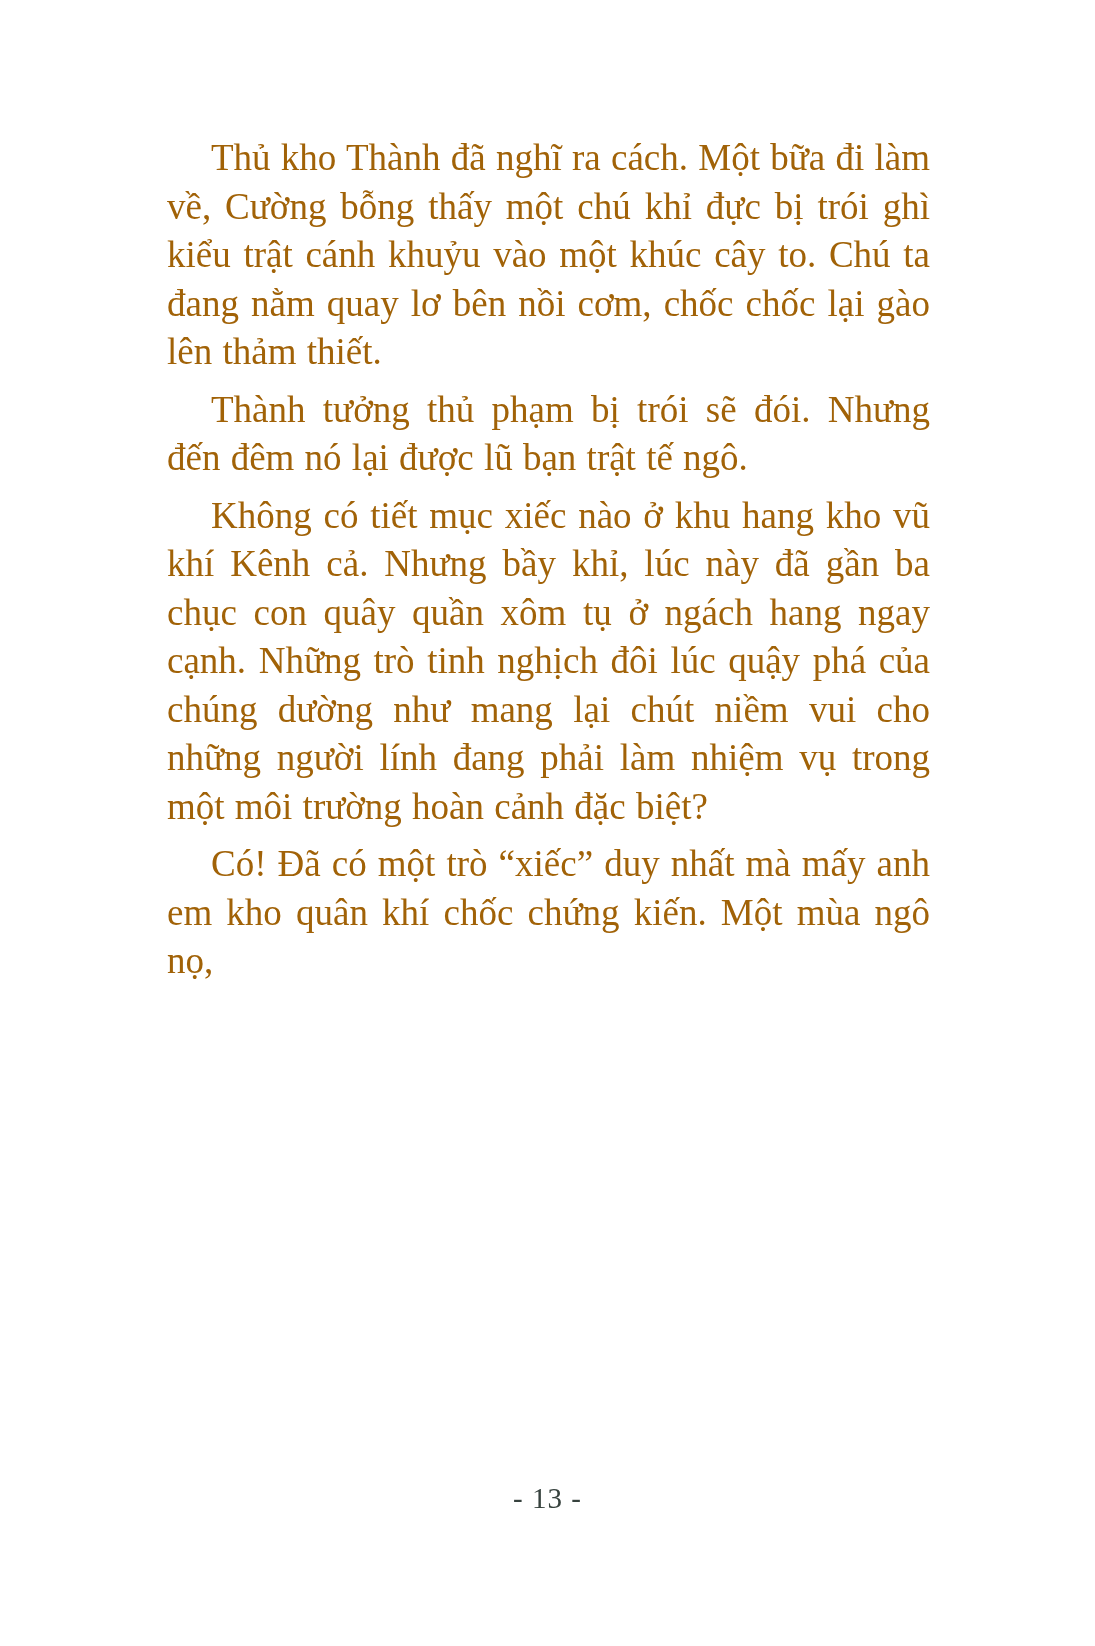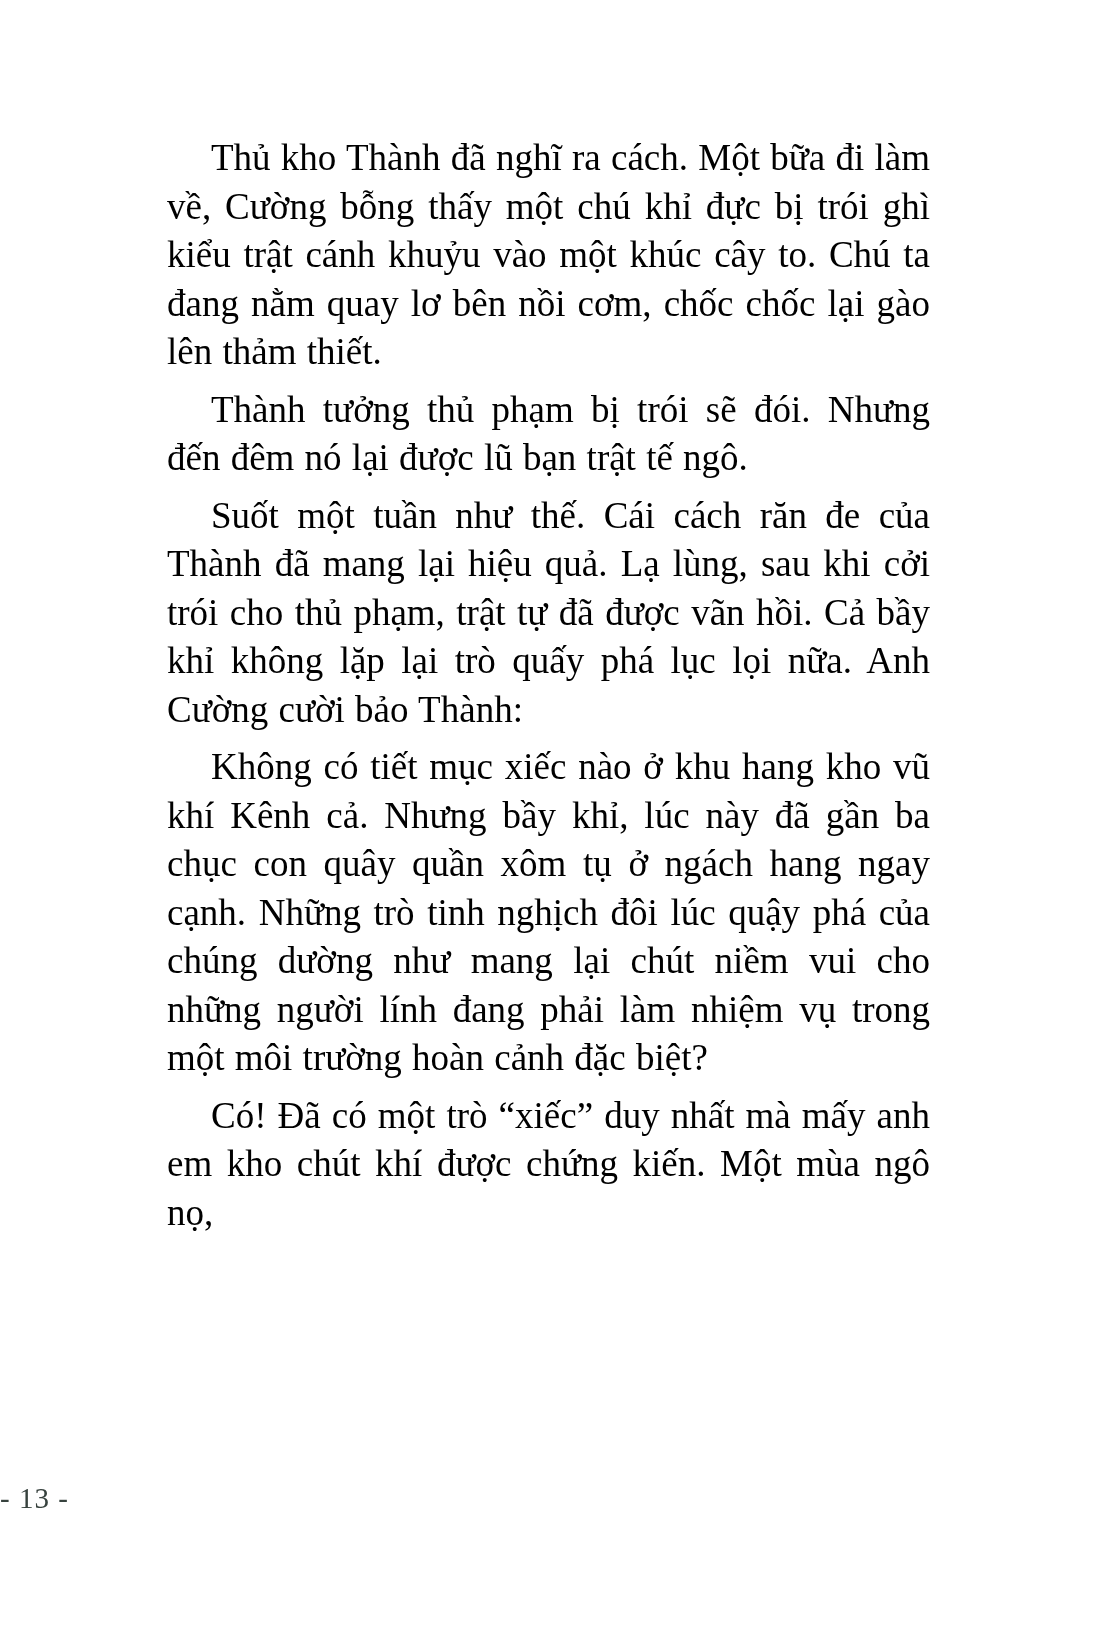--- a/index.html
+++ b/index.html
@@ -26,38 +26,38 @@
     left: 167px;
     top: 134px;
     width: 763px;
   }
   .para {
     font-size: 37px;
     line-height: 48.5px;
     text-align: justify;
     text-indent: 44px;
     margin: 0 0 9px 0;
-    color: #000000;
+    color: #a16207;
     word-spacing: 1px;
   }
   .page-number {
     position: absolute;
     top: 1482px;
     left: 0;
     width: 100%;
+    text-align: center;
     font-size: 29px;
     letter-spacing: 1px;
     color: #37423e;
   }
 </style>
 </head>
 <body>
 
 <div class="book-page">
   <div class="text-block">
     <p class="para">Thủ kho Thành đã nghĩ ra cách. Một bữa đi làm về, Cường bỗng thấy một chú khỉ đực bị trói ghì kiểu trật cánh khuỷu vào một khúc cây to. Chú ta đang nằm quay lơ bên nồi cơm, chốc chốc lại gào lên thảm thiết.</p>
     <p class="para">Thành tưởng thủ phạm bị trói sẽ đói. Nhưng đến đêm nó lại được lũ bạn trật tế ngô.</p>
-    <p class="para">Suốt một tuần như thế. Cái cách răn đe của Thành đã mang lại hiệu quả. Lạ lùng, sau khi cởi trói cho thủ phạm, trật tự đã được vãn hồi. Cả bầy khỉ không lặp lại trò quấy phá lục lọi nữa. Anh Cường cười bảo Thành:</p>
     <p class="para">Không có tiết mục xiếc nào ở khu hang kho vũ khí Kênh cả. Nhưng bầy khỉ, lúc này đã gần ba chục con quây quần xôm tụ ở ngách hang ngay cạnh. Những trò tinh nghịch đôi lúc quậy phá của chúng dường như mang lại chút niềm vui cho những người lính đang phải làm nhiệm vụ trong một môi trường hoàn cảnh đặc biệt?</p>
-    <p class="para">Có! Đã có một trò “xiếc” duy nhất mà mấy anh em kho chút khí được chứng kiến. Một mùa ngô nọ,</p>
+    <p class="para">Có! Đã có một trò “xiếc” duy nhất mà mấy anh em kho quân khí chốc chứng kiến. Một mùa ngô nọ,</p>
   </div>
   <div class="page-number">- 13 -</div>
 </div>
 
 </body></html>

